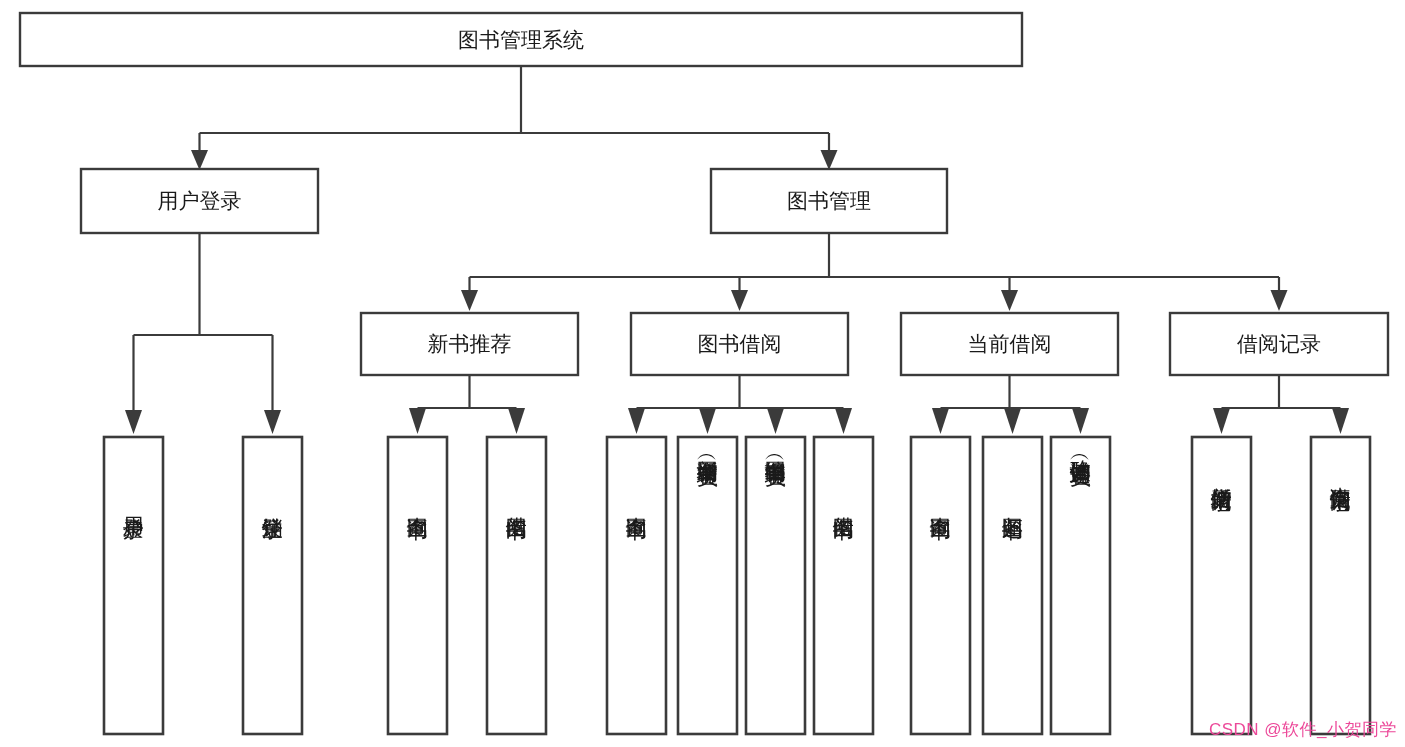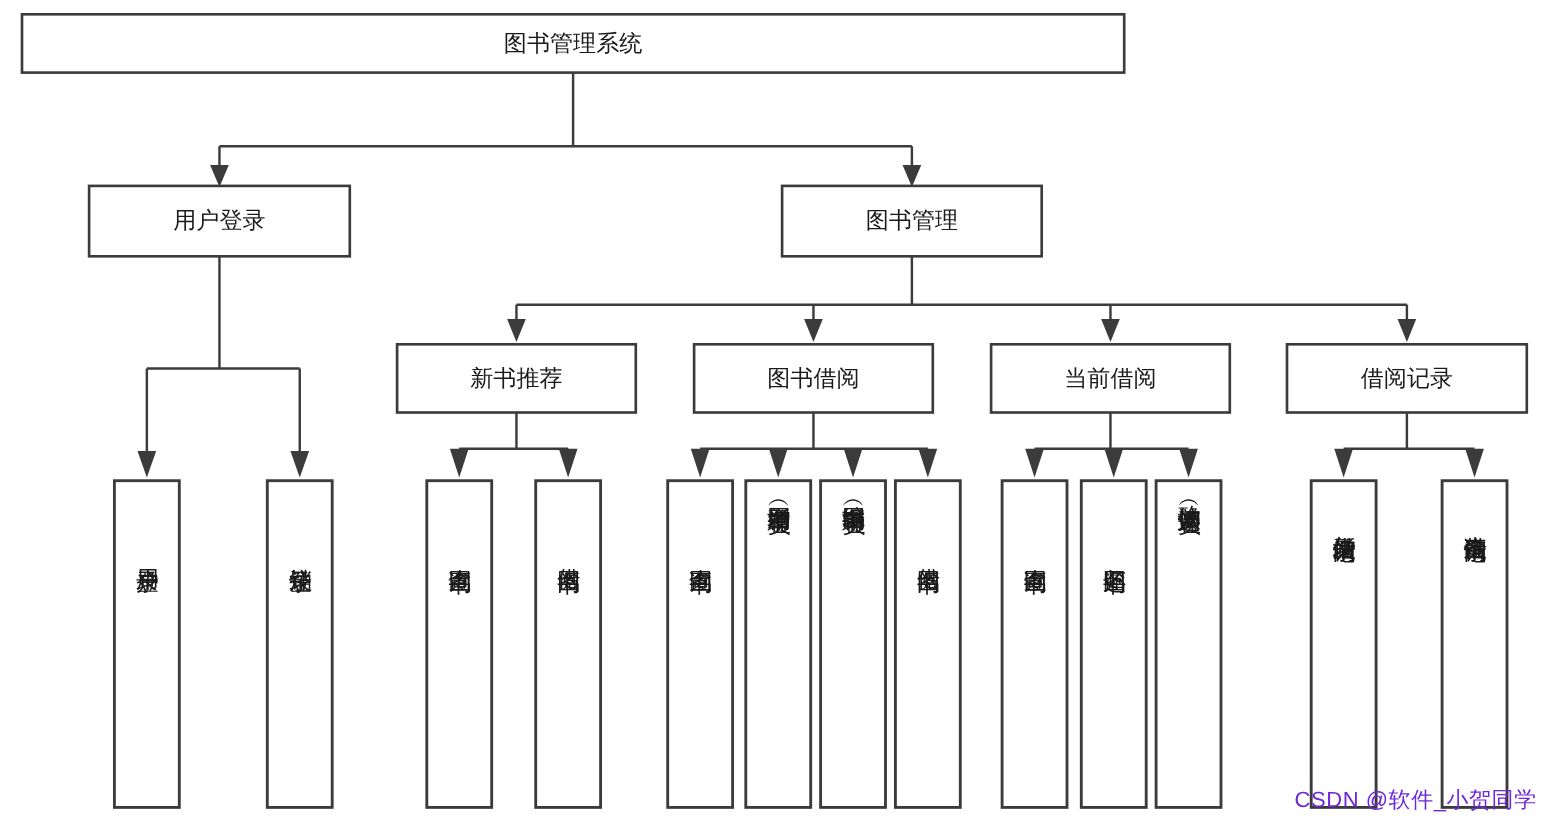--- a/index.html
+++ b/index.html
@@ -70,22 +70,22 @@
     text-orientation: upright;
     letter-spacing: 1px;
     white-space: nowrap;
     text-align: left;
   }
   #watermark {
     position: absolute;
     right: 8px;
     bottom: 6px;
     font-family: "Liberation Sans", "DejaVu Sans", sans-serif;
-    font-size: 20px;
-    color: #6d28d9;
+    font-size: 17px;
+    color: #ec4899;
     letter-spacing: 0.5px;
     user-select: none;
     white-space: nowrap;
   }
 </style>
 </head>
 <body>
 
 <div id="diagram-root">
 

